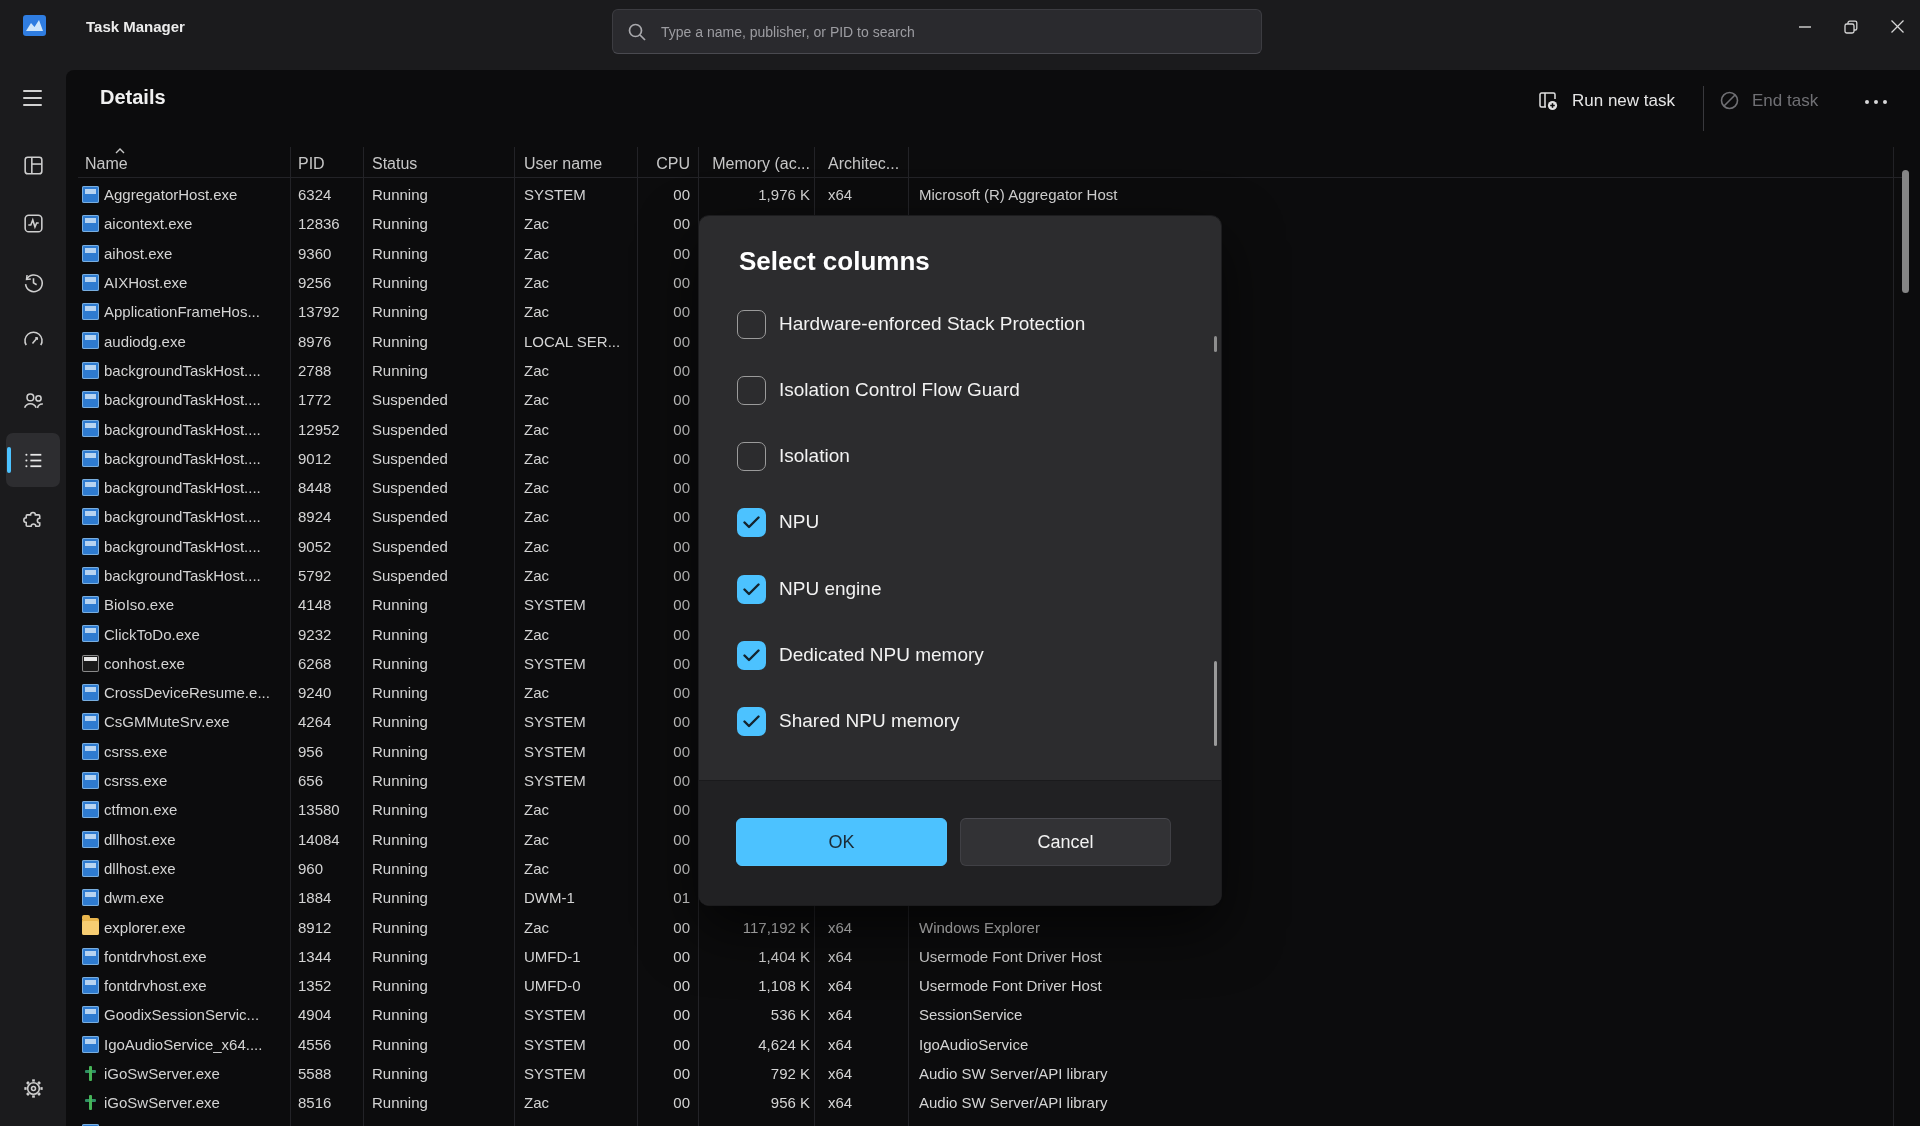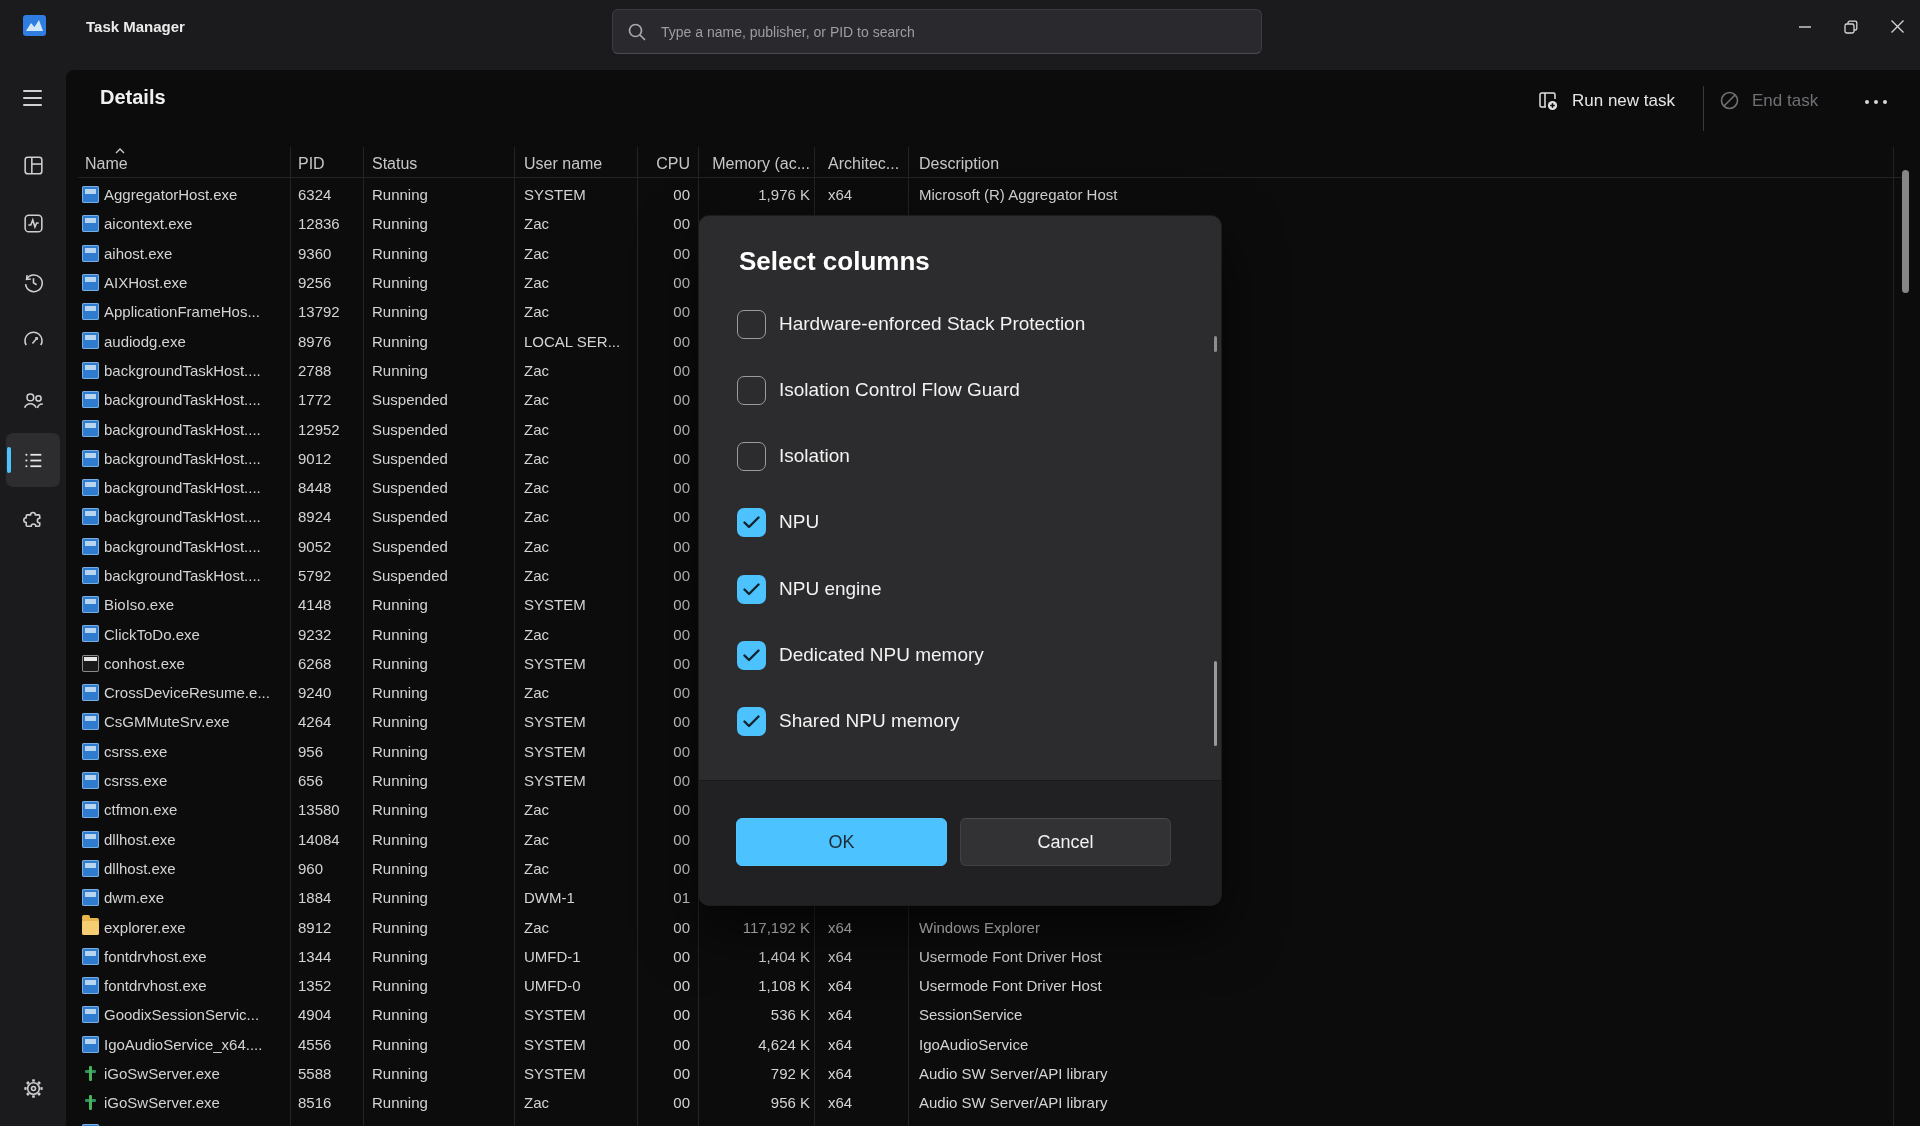--- a/index.html
+++ b/index.html
@@ -286,21 +286,20 @@
           <svg viewBox="0 0 12 8" fill="none" stroke="#c8c8c8" stroke-width="1.4">
             <path d="M2 6 L6 2 L10 6"></path>
           </svg>
         </span>
         <div class="hcell" style="left: 220px; width: 60px;">PID</div>
         <div class="hcell" style="left: 294px; width: 136px;">Status</div>
         <div class="hcell" style="left: 446px; width: 108px;">User name</div>
         <div class="hcell r" style="left: 540px; width: 72px;">CPU</div>
         <div class="hcell r" style="left: 632px; width: 100px;">Memory (ac...</div>
         <div class="hcell" style="left: 750px; width: 78px;">Architec...</div>
-        <div class="hcell" style="left: 841px; width: 860px;">Description</div>
       </div>
     <div class="tbody" id="tbody">
         <div class="trow">
           <span class="procicon app"></span>
           <div class="cell" style="left: 26px; width: 182px;">AggregatorHost.exe</div>
           <div class="cell" style="left: 220px; width: 60px;">6324</div>
           <div class="cell" style="left: 294px; width: 136px;">Running</div>
           <div class="cell" style="left: 446px; width: 108px;">SYSTEM</div>
           <div class="cell r" style="left: 540px; width: 72px;">00</div>
           <div class="cell r" style="left: 626px; width: 106px;">1,976 K</div>

